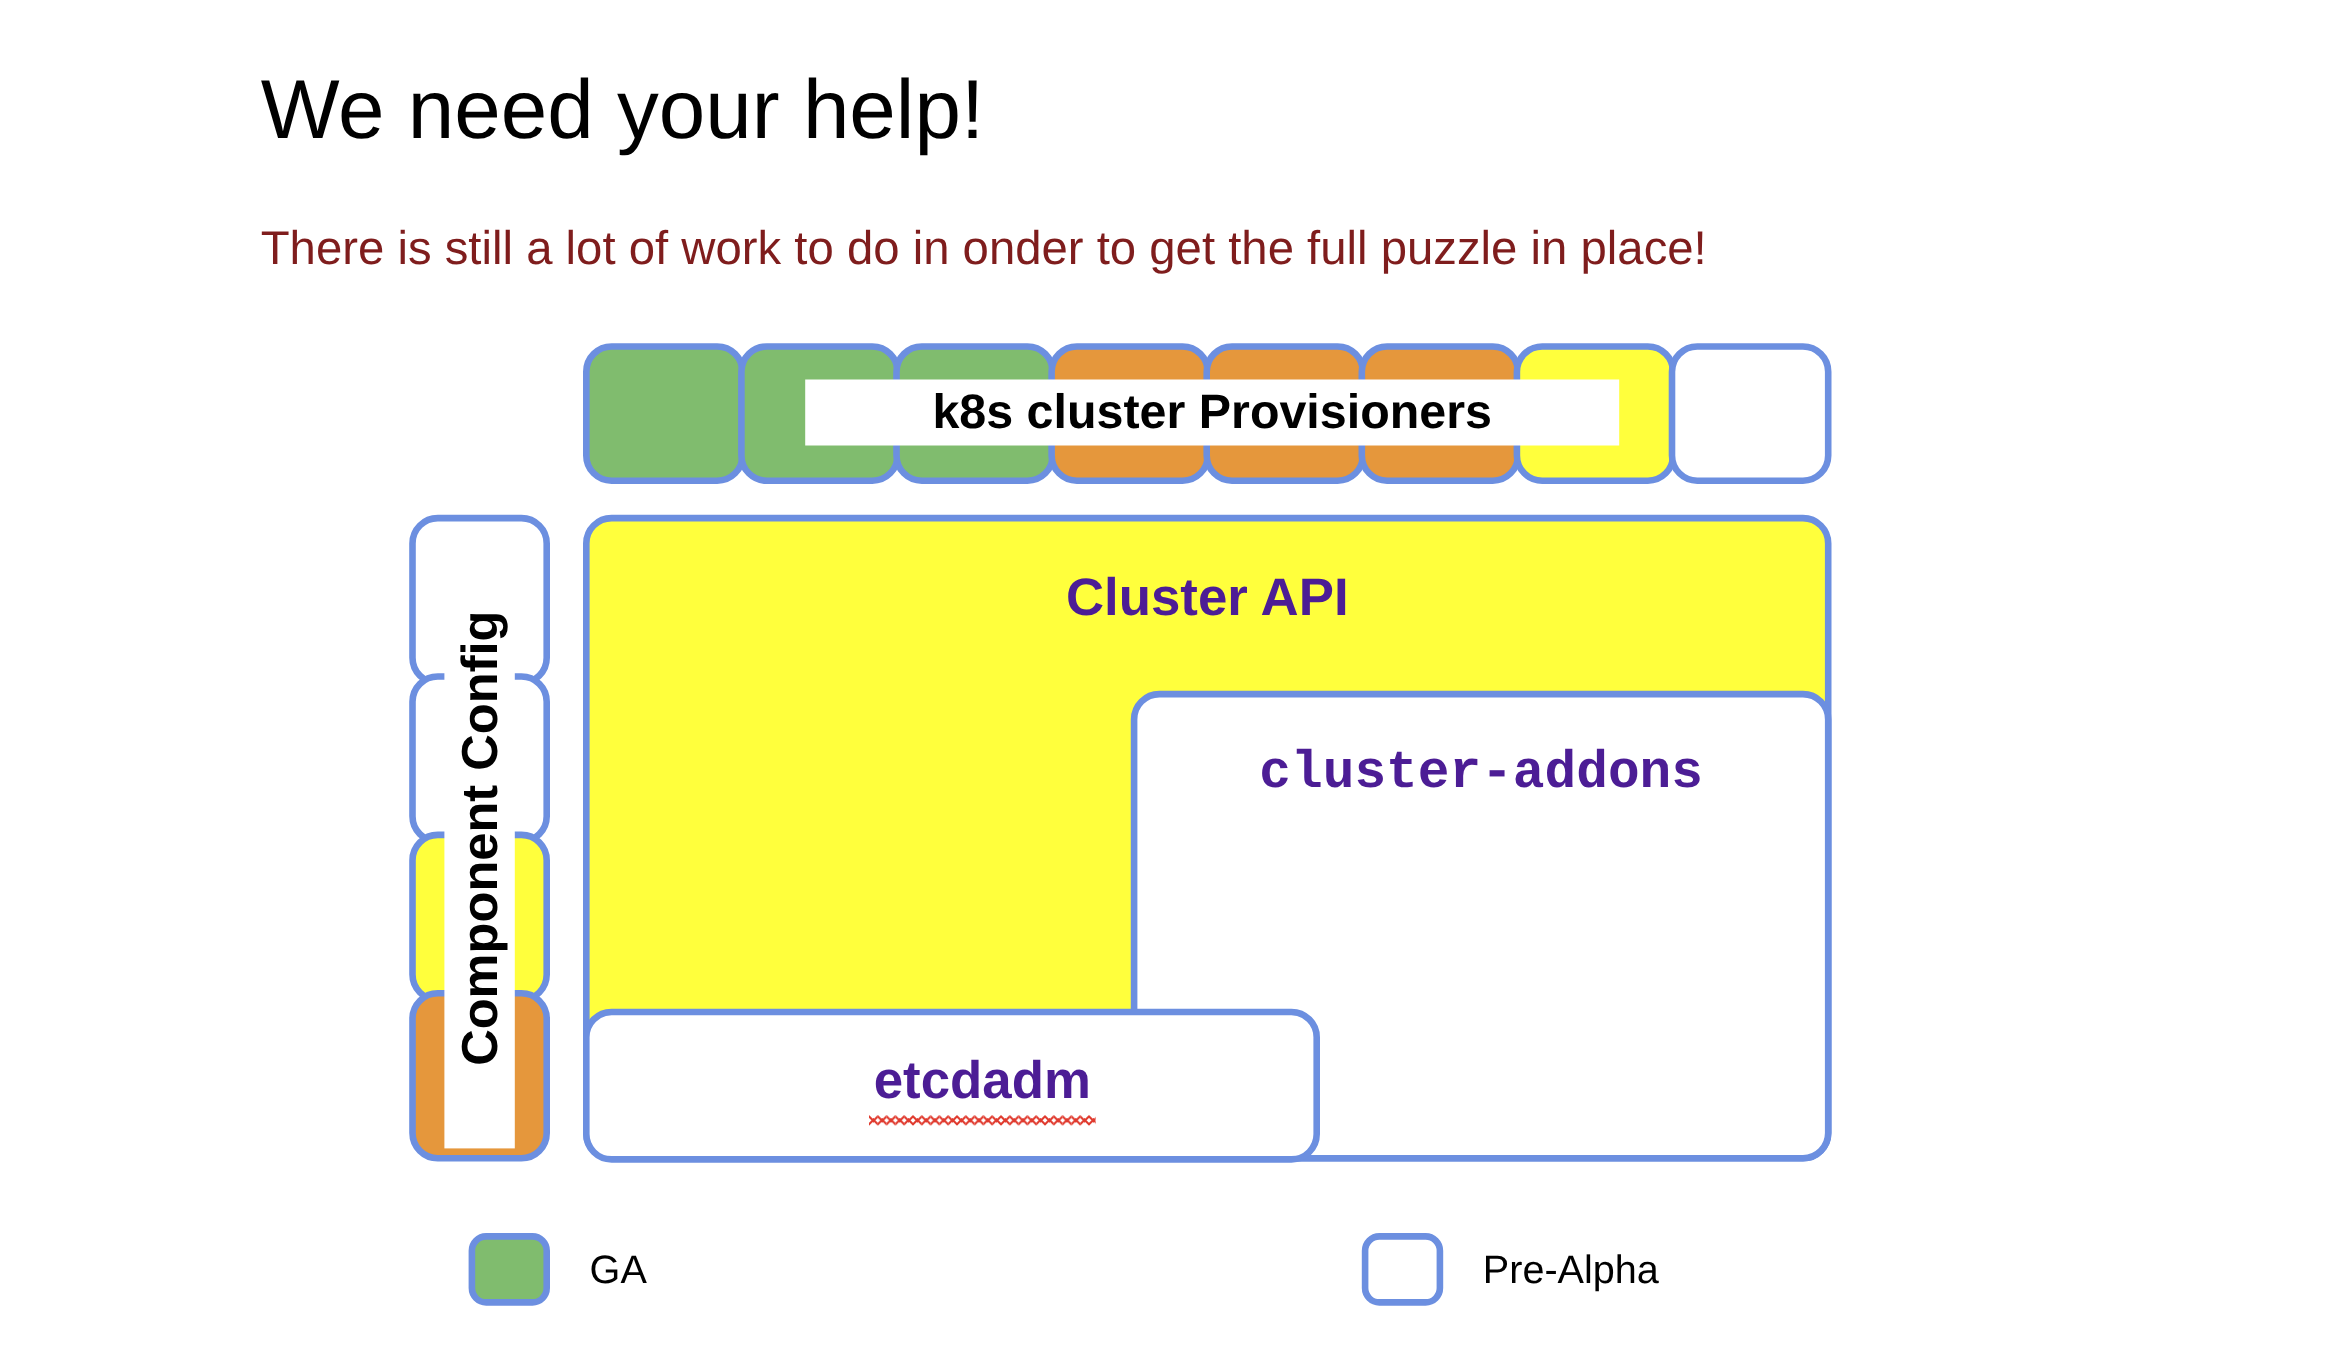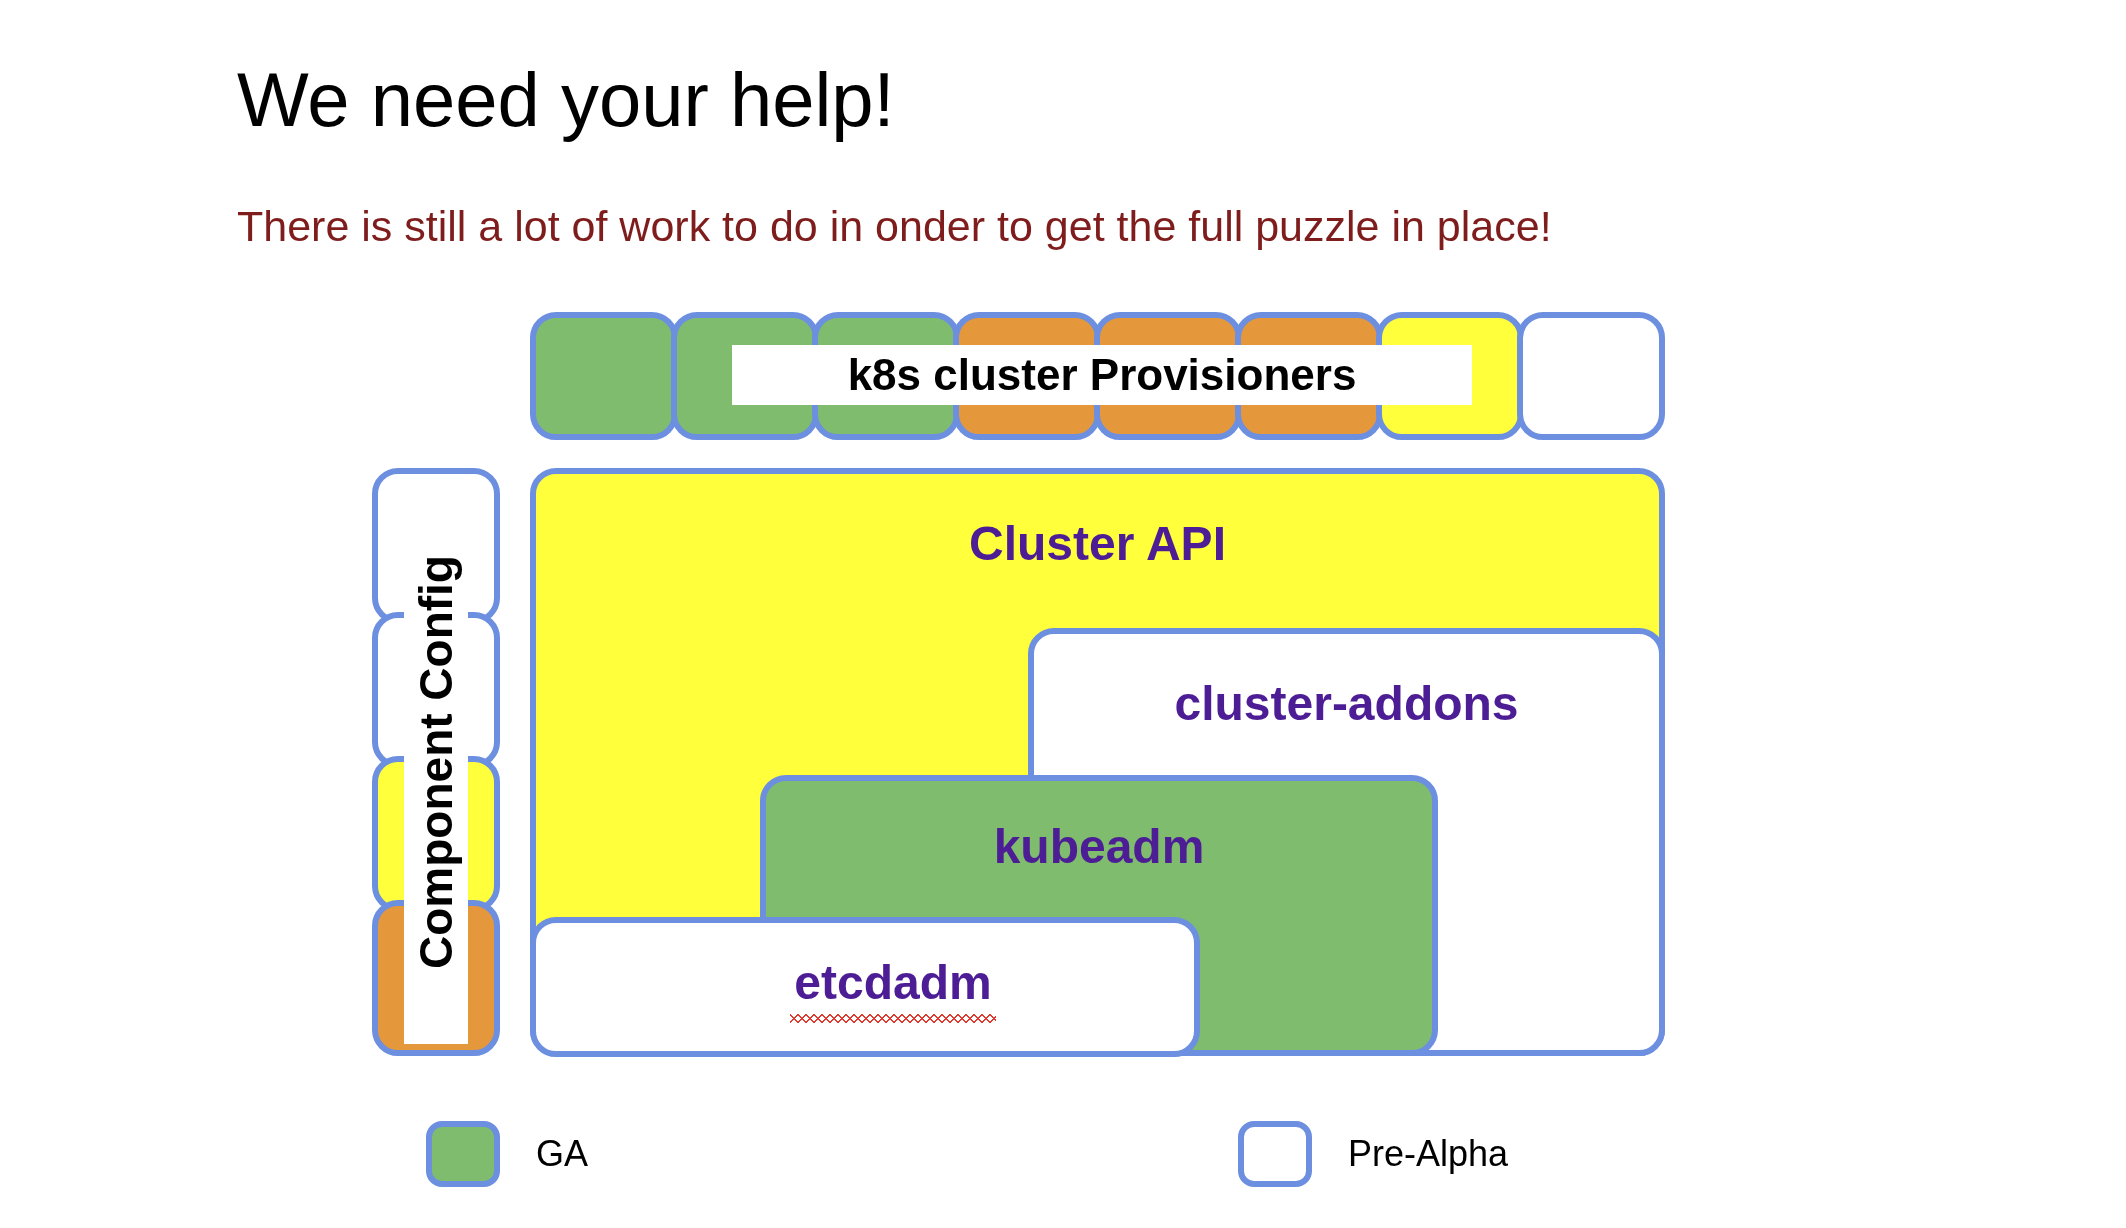--- a/index.html
+++ b/index.html
@@ -252,27 +252,24 @@
     <div class="cc-cell" style="top: 432px; background: rgb(229, 151, 60); border-color: rgb(108, 143, 224);"></div>
   </div>
   <div id="component-config-strip">
     <span class="cc-text">Component Config</span>
   </div>
 
   <div class="box yellow" id="cluster-api-box" style="background: rgb(255, 255, 60); border-color: rgb(108, 143, 224);">
     <span class="box-label">Cluster API</span>
   </div>
 
-  <div class="box white" id="cluster-addons-box" style="background: rgb(255, 255, 255); border-color: rgb(108, 143, 224);">
+  <div class="box white" id="cluster-addons-box" style="background: rgb(255, 255, 255); border-color: rgb(108, 143, 224); font-family: Liberation Mono, monospace;">
     <span class="box-label">cluster-addons</span>
   </div>
 
-  <div class="box green" id="kubeadm-box" style="background: rgb(128, 188, 110); border-color: rgb(108, 143, 224);">
-    <span class="box-label">kubeadm</span>
-  </div>
 
   <div class="box white" id="etcdadm-box" style="background: rgb(255, 255, 255); border-color: rgb(108, 143, 224);">
     <span class="box-label">
       <span class="squiggle-wrap">
         <span>etcdadm</span>
         <span class="squiggle"></span>
       </span>
     </span>
   </div>
 

